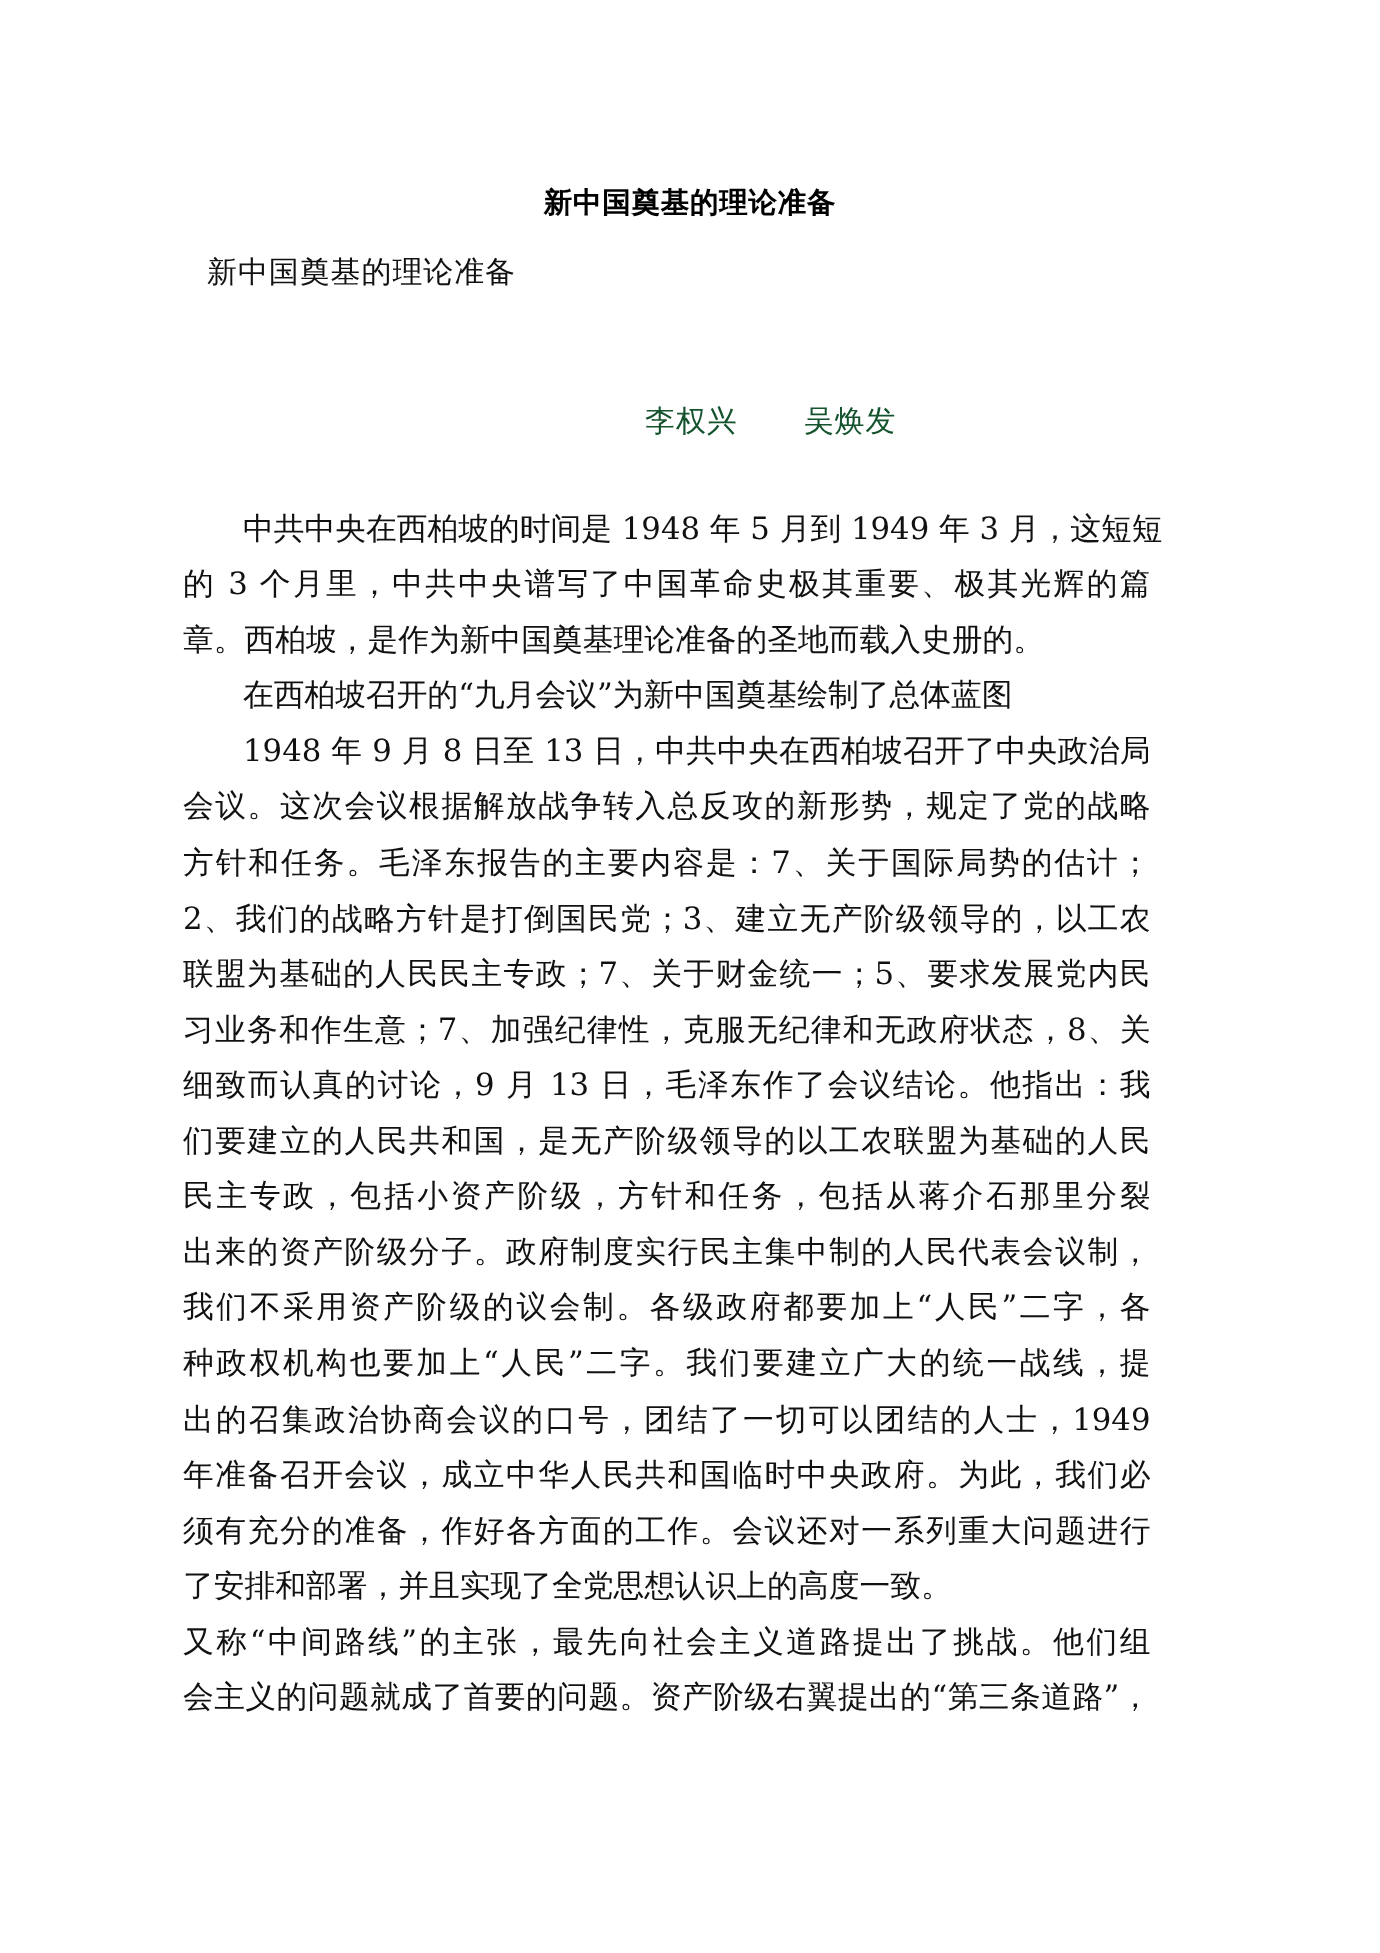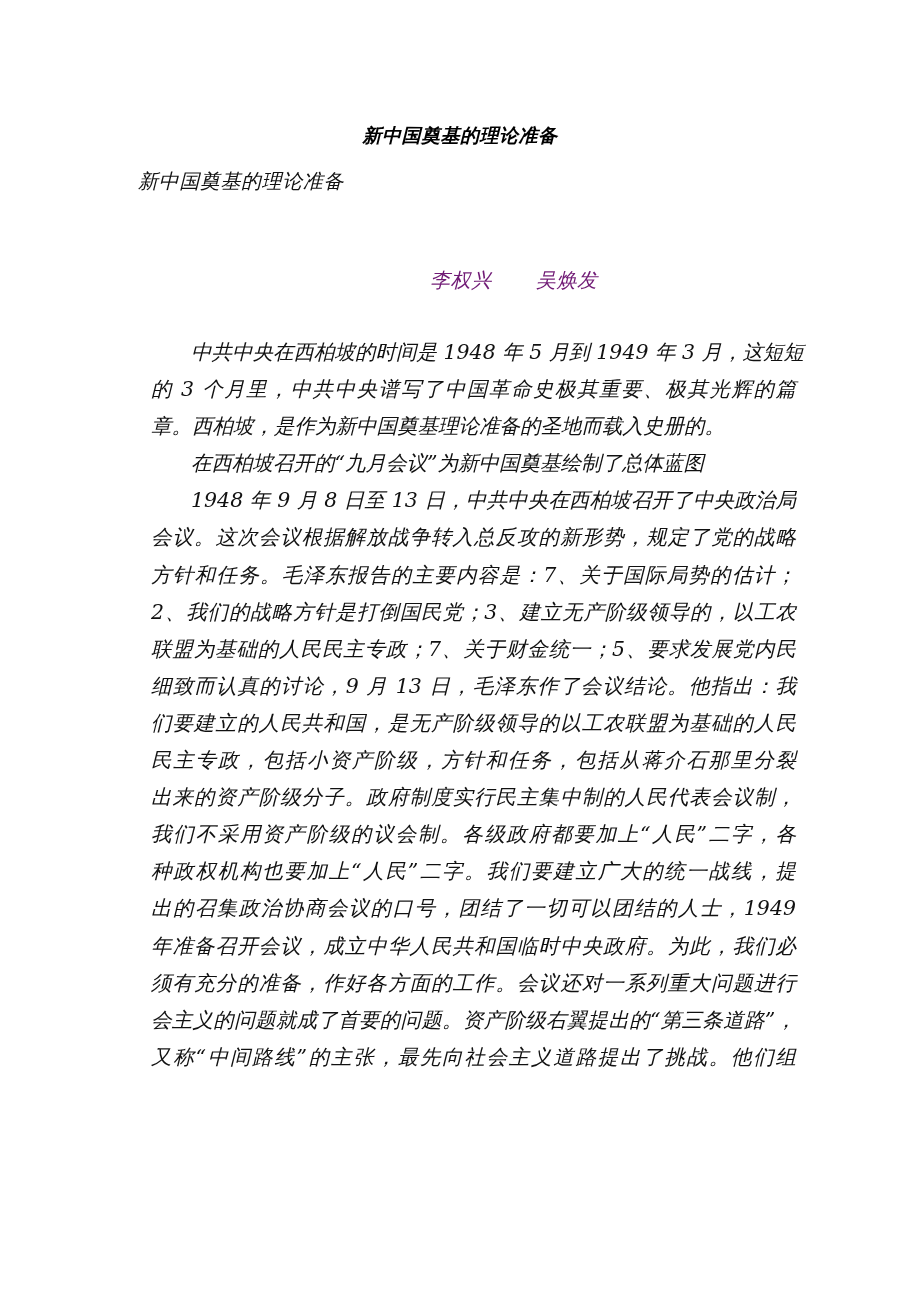--- a/index.html
+++ b/index.html
@@ -14,21 +14,20 @@
       overflow: hidden;
       font-family: "DejaVu Serif", "Liberation Serif", serif;
       color: #111111;
     }
     .page {
       position: absolute;
       left: 0; top: 0;
       width: 728px;
       height: 1302px;
       background: #ffffff;
-      font-style: italic;
     }
     .title {
       position: absolute;
       top: 122px;
       left: 0;
       width: 920px;
       text-align: center;
       font-weight: bold;
       font-size: 19px;
       letter-spacing: 0.5px;
@@ -44,28 +43,28 @@
       letter-spacing: 0.6px;
       color: #111;
     }
     .authors {
       position: absolute;
       top: 266px;
       left: 430px;
       font-size: 20px;
       line-height: 28px;
       letter-spacing: 0.6px;
-      color: #701a75;
+      color: #14532d;
       white-space: pre;
     }
     .authors .gap { display: inline-block; width: 44px; }
     .body {
       position: absolute;
       top: 334px;
-      left: 151px;
+      left: 122px;
       width: 645px;
     }
     .line {
       height: 37.1px;
       line-height: 37px;
       font-size: 20.5px;
       white-space: nowrap;
       text-align: justify;
       text-align-last: justify;
       color: #111;
@@ -87,25 +86,27 @@
   <div class="body" id="body">
       <div class="line indent">中共中央在西柏坡的时间是 1948 年 5 月到 1949 年 3 月，这短短</div>
       <div class="line">的 3 个月里，中共中央谱写了中国革命史极其重要、极其光辉的篇</div>
       <div class="line last">章。西柏坡，是作为新中国奠基理论准备的圣地而载入史册的。</div>
       <div class="line indent last">在西柏坡召开的“九月会议”为新中国奠基绘制了总体蓝图</div>
       <div class="line indent">1948 年 9 月 8 日至 13 日，中共中央在西柏坡召开了中央政治局</div>
       <div class="line">会议。这次会议根据解放战争转入总反攻的新形势，规定了党的战略</div>
       <div class="line">方针和任务。毛泽东报告的主要内容是：7、关于国际局势的估计；</div>
       <div class="line">2、我们的战略方针是打倒国民党；3、建立无产阶级领导的，以工农</div>
       <div class="line">联盟为基础的人民民主专政；7、关于财金统一；5、要求发展党内民</div>
+      <div class="line">习业务和作生意；7、加强纪律性，克服无纪律和无政府状态，8、关</div>
       <div class="line">细致而认真的讨论，9 月 13 日，毛泽东作了会议结论。他指出：我</div>
       <div class="line">们要建立的人民共和国，是无产阶级领导的以工农联盟为基础的人民</div>
       <div class="line">民主专政，包括小资产阶级，方针和任务，包括从蒋介石那里分裂</div>
       <div class="line">出来的资产阶级分子。政府制度实行民主集中制的人民代表会议制，</div>
       <div class="line">我们不采用资产阶级的议会制。各级政府都要加上“人民”二字，各</div>
       <div class="line">种政权机构也要加上“人民”二字。我们要建立广大的统一战线，提</div>
       <div class="line">出的召集政治协商会议的口号，团结了一切可以团结的人士，1949</div>
       <div class="line">年准备召开会议，成立中华人民共和国临时中央政府。为此，我们必</div>
       <div class="line">须有充分的准备，作好各方面的工作。会议还对一系列重大问题进行</div>
+      <div class="line last">了安排和部署，并且实现了全党思想认识上的高度一致。</div>
+      <div class="line">又称“中间路线”的主张，最先向社会主义道路提出了挑战。他们组</div>
       <div class="line">会主义的问题就成了首要的问题。资产阶级右翼提出的“第三条道路”，</div>
-      <div class="line">又称“中间路线”的主张，最先向社会主义道路提出了挑战。他们组</div>
     </div>
 </div>
 
 </body></html>

